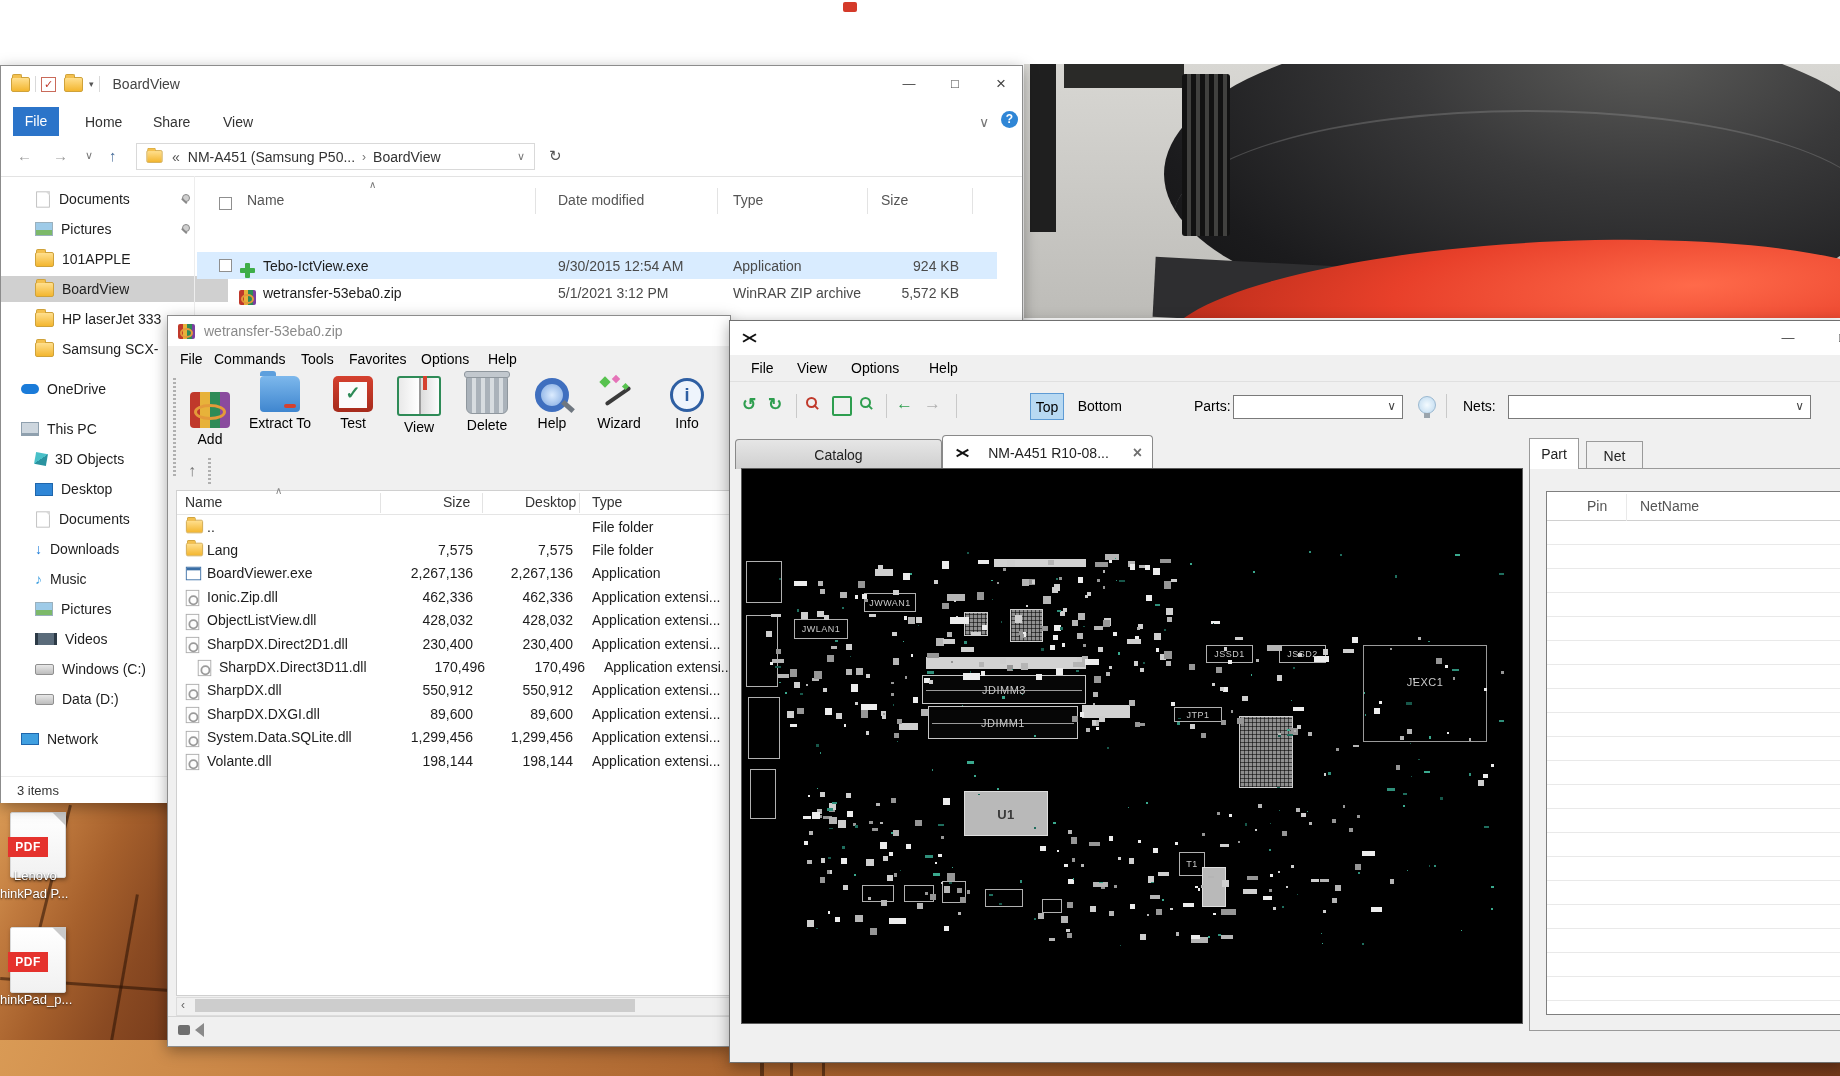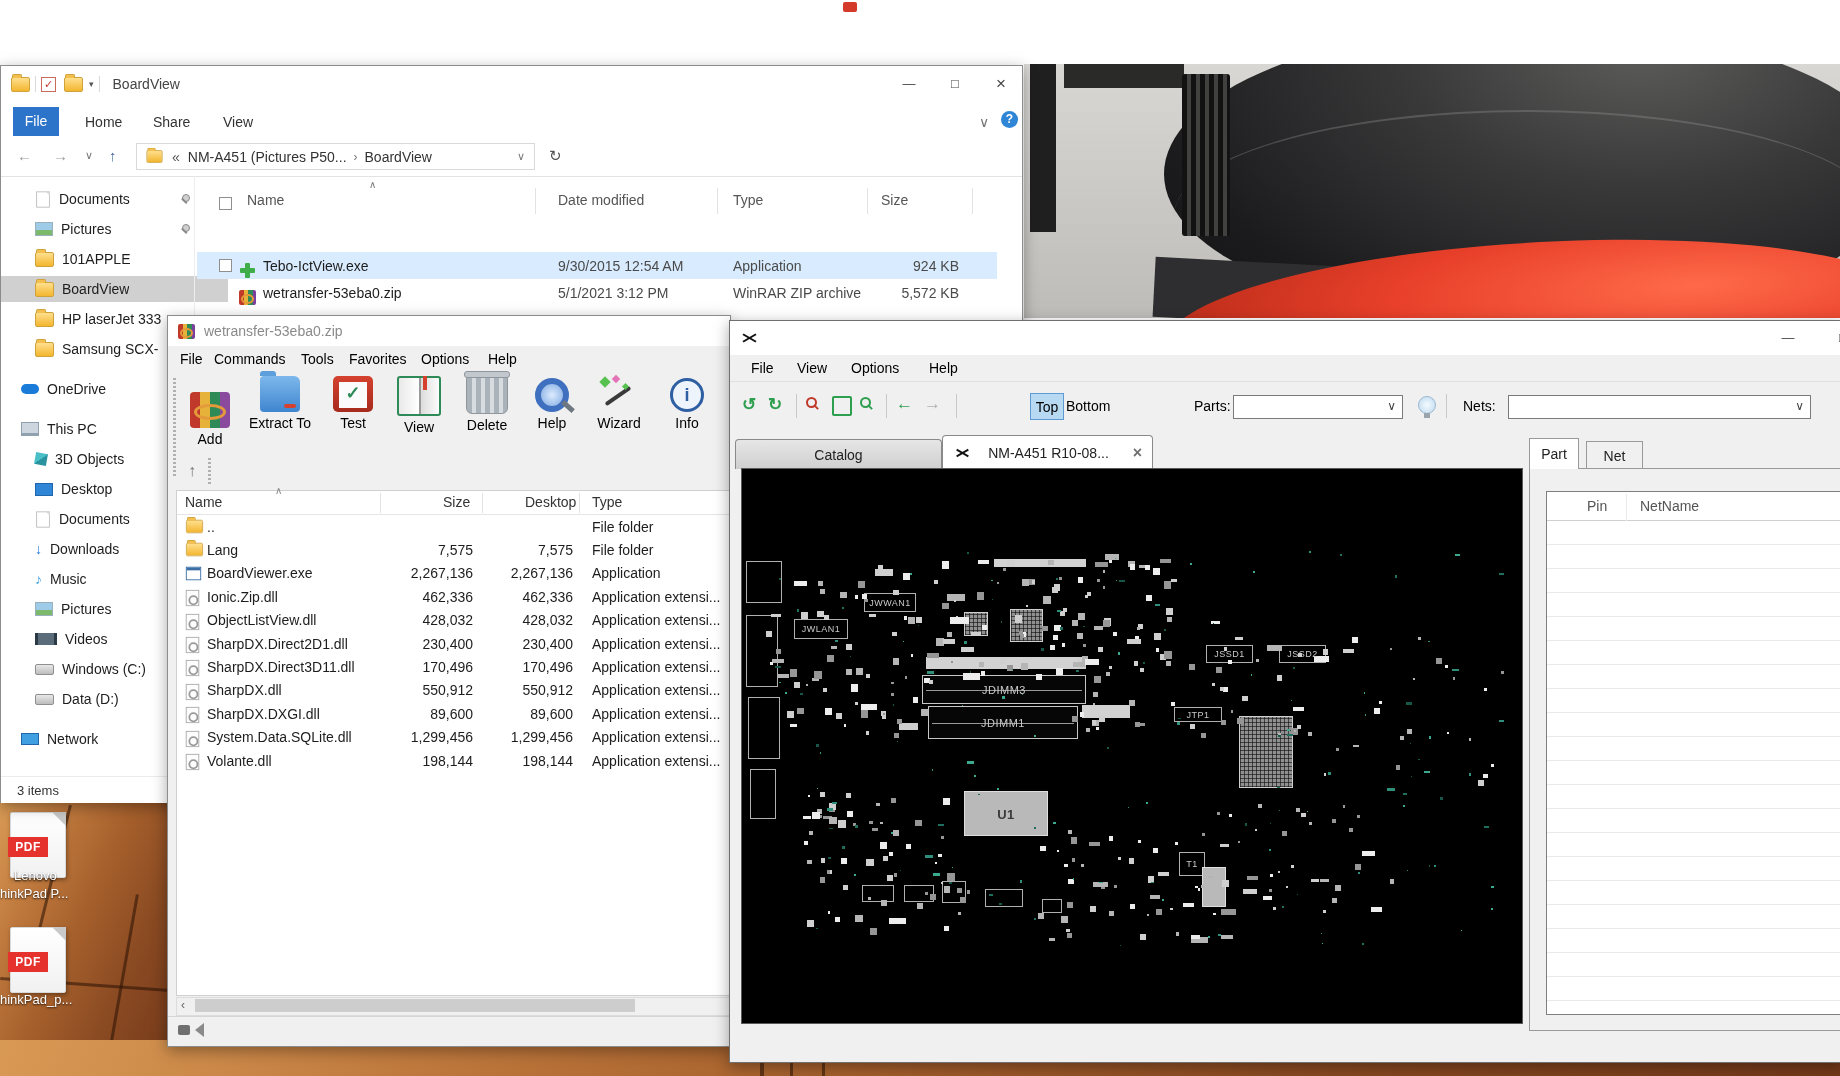--- a/index.html
+++ b/index.html
@@ -115,21 +115,21 @@
   .ico-app::before{content:"";position:absolute;left:0;top:0;right:0;height:3px;background:#3a6ea5}
   .gripdots{position:absolute;width:3px;background:repeating-linear-gradient(#b0b0b0 0 2px,transparent 2px 4px)}
   .wr-scroll{position:absolute;background:#f0f0f0;border:1px solid #dcdcdc}
   .wr-thumb{position:absolute;background:#cdcdcd}
   
   .bv-menu-item{position:absolute;font-size:14px;color:#000}
   .tb-sep{position:absolute;width:1px;height:24px;background:#c9c9c9}
   .tb-glyph{position:absolute;font-size:17px;font-weight:bold}
   .btn-top{position:absolute;background:#b8d9f2;border:1px solid #5e9bd4;box-sizing:border-box;
     font-size:14px;text-align:center;color:#000}
-  .btn-bottom{position:absolute;font-size:14px;text-align:left;color:#000}
+  .btn-bottom{position:absolute;font-size:14px;text-align:right;color:#000}
   .bv-label{position:absolute;font-size:14px;color:#000}
   .combo{position:absolute;background:#fff;border:1px solid #7a7a7a;box-sizing:border-box}
   .combo .carr{position:absolute;right:6px;top:3px;color:#444;font-size:12px}
   .bulb{position:absolute;width:16px;height:16px;border-radius:50%;background:radial-gradient(#f4fbff,#bcd8ee);border:1px solid #9ab8d0}
   .bulb::after{content:"";position:absolute;left:5px;bottom:-5px;width:6px;height:5px;background:#9aa4ac}
   .tab{position:absolute;box-sizing:border-box;border:1px solid #898989;border-bottom:none;border-radius:4px 4px 0 0;
     font-size:14px;text-align:center;color:#222}
   .tab.gray{background:linear-gradient(#e6e6e6,#cfcfcf)}
   .tab.active{background:#fff}
   .sciss{position:relative;width:15px;height:12px;display:inline-block}
@@ -225,21 +225,21 @@
     </div>
 
     <div class="navrow" style="top:70px;height:40px">
       <div class="nav-glyph" style="left:16px;top:11px;color:#9a9a9a">←</div>
       <div class="nav-glyph" style="left:52px;top:11px;color:#9a9a9a">→</div>
       <div class="nav-glyph" style="left:84px;top:13px;font-size:11px;color:#777">∨</div>
       <div class="nav-glyph" style="left:108px;top:11px;color:#4a6f9b">↑</div>
       <div class="addr-box" style="left:135px;top:7px;width:399px;height:27px;padding-left:8px">
         <span class="ico-folder" style="transform:scale(.85)"></span>
         <span style="margin-left:8px;color:#555">«</span>
-        <span style="margin-left:8px">NM-A451 (Pictures P50...</span>
+        <span style="margin-left:8px">NM-A451 (Samsung P50...</span>
         <span style="margin:0 7px;color:#777;font-size:12px">›</span>
         <span>BoardView</span>
         <span style="position:absolute;right:9px;color:#777;font-size:11px">∨</span>
       </div>
       <div class="nav-glyph" style="left:548px;top:11px;color:#555">↻</div>
     </div>
 
     <div>
       <div class="sb-row" style="top:120px;padding-left:34px">
           <span class="ico-page" style="transform:scale(.85)"></span>
@@ -446,21 +446,21 @@
             <span class="wr-cell-r" style="left: 300px; width: 96px;">428,032</span>
             <span class="wr-cell-t" style="left: 415px;">Application extensi...</span>
           </div>
           <div class="wr-row" style="left: 0px; top: 117px; width: 100%;">
             <span class="ico-dll" style="position: absolute; left: 8px; top: 4px; transform: scale(0.9);"></span>
             <span class="wr-cell-t" style="position: absolute; left: 30px;">SharpDX.Direct2D1.dll</span>
             <span class="wr-cell-r" style="left: 200px; width: 96px;">230,400</span>
             <span class="wr-cell-r" style="left: 300px; width: 96px;">230,400</span>
             <span class="wr-cell-t" style="left: 415px;">Application extensi...</span>
           </div>
-          <div class="wr-row" style="left: 0px; top: 140.4px; width: 100%;">
+          <div class="wr-row" style="left: 12px; top: 140.4px; width: 100%;">
             <span class="ico-dll" style="position: absolute; left: 8px; top: 4px; transform: scale(0.9);"></span>
             <span class="wr-cell-t" style="position: absolute; left: 30px;">SharpDX.Direct3D11.dll</span>
             <span class="wr-cell-r" style="left: 200px; width: 96px;">170,496</span>
             <span class="wr-cell-r" style="left: 300px; width: 96px;">170,496</span>
             <span class="wr-cell-t" style="left: 415px;">Application extensi...</span>
           </div>
           <div class="wr-row" style="left: 0px; top: 163.8px; width: 100%;">
             <span class="ico-dll" style="position: absolute; left: 8px; top: 4px; transform: scale(0.9);"></span>
             <span class="wr-cell-t" style="position: absolute; left: 30px;">SharpDX.dll</span>
             <span class="wr-cell-r" style="left: 200px; width: 96px;">550,912</span>
@@ -558,20 +558,23 @@
           <span class="cmp-label">JDIMM3</span>
         </div>
         <div class="cmp cmp-slot" style="left: 186px; top: 237px; width: 150px; height: 33px;">
           <span class="cmp-label">JDIMM1</span>
         </div>
         <div class="cmp cmp-outline" style="left: 464px; top: 176px; width: 47px; height: 18px;">
           <span class="cmp-label">JSSD1</span>
         </div>
         <div class="cmp cmp-outline" style="left: 537px; top: 176px; width: 47px; height: 18px;">
           <span class="cmp-label">JSSD2</span>
+        </div>
+        <div class="cmp cmp-outline-lg" style="left: 621px; top: 176px; width: 124px; height: 97px;">
+          <span class="cmp-label">JEXC1</span>
         </div>
         <div class="cmp cmp-chip" style="left: 222px; top: 322px; width: 84px; height: 45px;">
           <span class="cmp-label">U1</span>
         </div>
         <div class="cmp cmp-outline" style="left: 437px; top: 383px; width: 26px; height: 24px;">
           <span class="cmp-label">T1</span>
         </div>
         <div class="cmp cmp-outline" style="left: 432px; top: 238px; width: 48px; height: 15px;">
           <span class="cmp-label">JTP1</span>
         </div>

